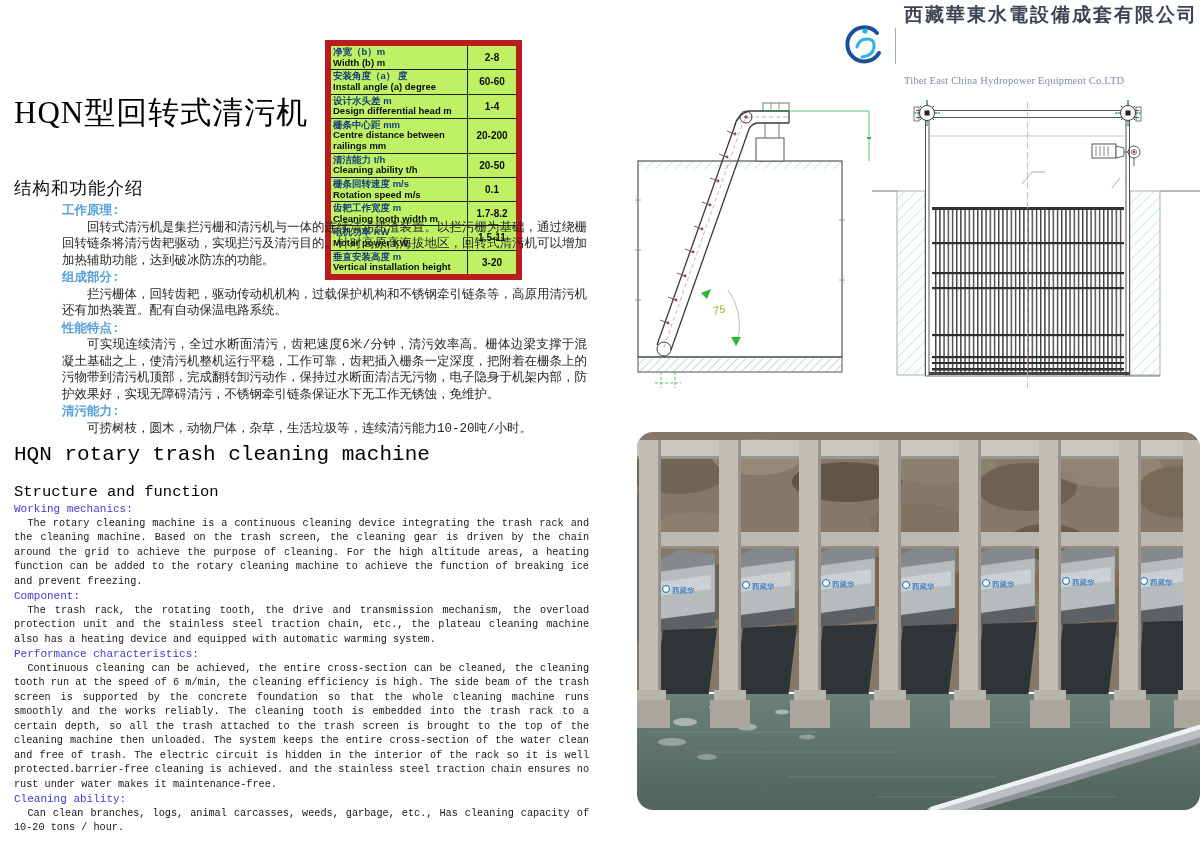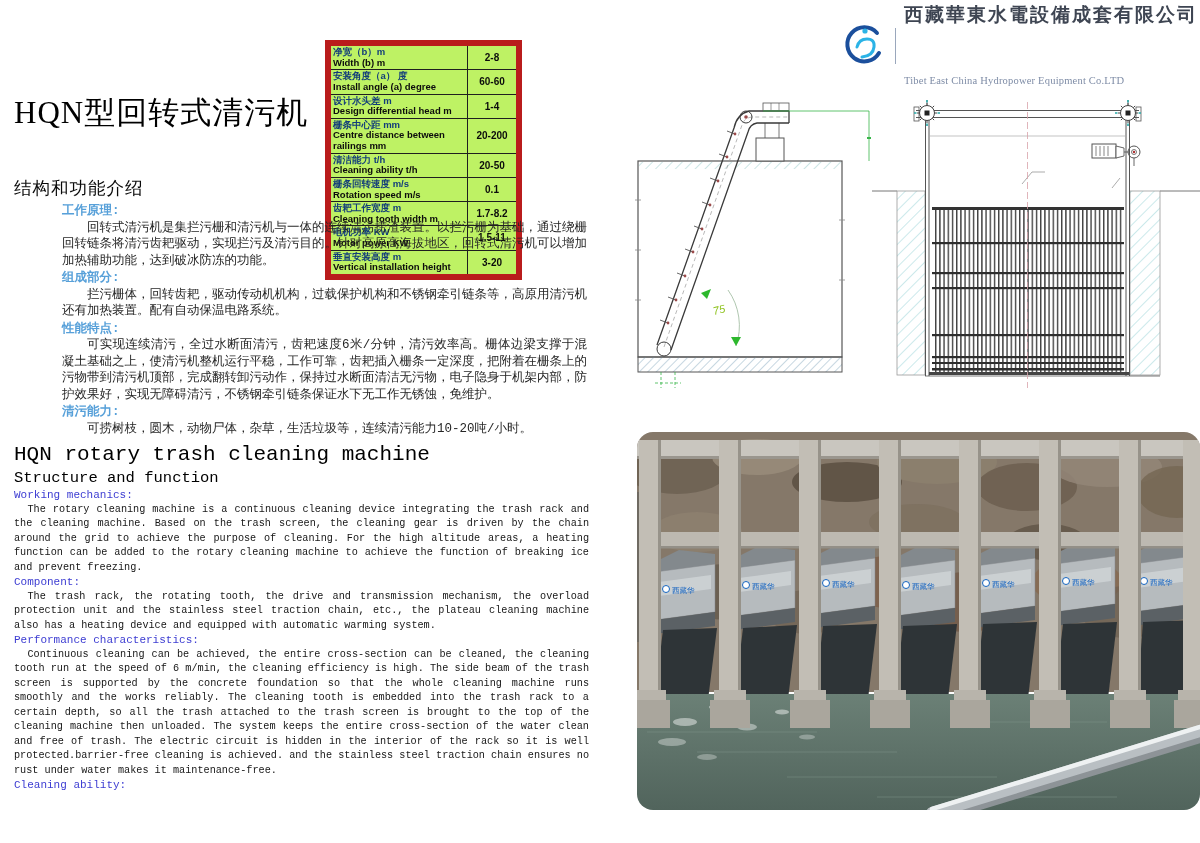--- a/index.html
+++ b/index.html
@@ -33,21 +33,21 @@
             font-size:17.5px;color:#0a0a0a;letter-spacing:1px;}
   .cn-block{position:absolute;left:14px;top:203px;width:525px;
             font-family:Liberation Mono, monospace;font-size:12.5px;color:#262626;margin-left:48px;}
   .cn-head{color:#57a0d9;font-weight:700;line-height:16.5px;}
   .cn-body{margin:0 0 1px 0;text-indent:2em;line-height:16.5px;text-align:justify;}
 
   
   .en-block{position:absolute;left:14px;top:443px;width:575px;
             font-family:"Liberation Mono","DejaVu Sans Mono",monospace;color:#161616;}
   .title-en{font-size:21px;color:#000;line-height:24px;letter-spacing:0;}
-  .subtitle-en{font-size:15.5px;color:#000;line-height:20px;margin-top:1px;}
+  .subtitle-en{font-size:15.5px;color:#000;line-height:20px;margin-top:15px;}
   .en-head{color:#3c3cd2;font-size:11px;line-height:14.5px;}
   .en-body{margin:0;font-size:10.2px;line-height:14.5px;text-indent:2.2ch;text-align:justify;}
 
   
   .drawing-side{position:absolute;left:615px;top:90px;}
   .drawing-front{position:absolute;left:872px;top:88px;}
   .photo{position:absolute;left:637px;top:432px;width:563px;height:378px;border-radius:16px;
          overflow:hidden;}
   svg{display:block;}
 </style>
@@ -152,20 +152,21 @@
   <div class="en-block">
     <div class="title-en">HQN rotary trash cleaning machine</div>
     <div class="subtitle-en">Structure and function</div>
     <div class="en-head">Working mechanics:</div>
     <p class="en-body">The rotary cleaning machine is a continuous cleaning device integrating the trash rack and the cleaning machine. Based on the trash screen, the cleaning gear is driven by the chain around the grid to achieve the purpose of cleaning. For the high altitude areas, a heating function can be added to the rotary cleaning machine to achieve the function of breaking ice and prevent freezing.</p>
     <div class="en-head">Component:</div>
     <p class="en-body">The trash rack, the rotating tooth, the drive and transmission mechanism, the overload protection unit and the stainless steel traction chain, etc., the plateau cleaning machine also has a heating device and equipped with automatic warming system.</p>
     <div class="en-head">Performance characteristics:</div>
     <p class="en-body">Continuous cleaning can be achieved, the entire cross-section can be cleaned, the cleaning tooth run at the speed of 6 m/min, the cleaning efficiency is high. The side beam of the trash screen is supported by the concrete foundation so that the whole cleaning machine runs smoothly and the works reliably. The cleaning tooth is embedded into the trash rack to a certain depth, so all the trash attached to the trash screen is brought to the top of the cleaning machine then unloaded. The system keeps the entire cross-section of the water clean and free of trash. The electric circuit is hidden in the interior of the rack so it is well protected.barrier-free cleaning is achieved. and the stainless steel traction chain ensures no rust under water makes it maintenance-free.</p>
     <div class="en-head">Cleaning ability:</div>
+    <p class="en-body">Can clean branches, logs, animal carcasses, weeds, garbage, etc., Has cleaning capacity of 10-20 tons / hour.</p>
   </div>
 
   <div class="drawing-side">
     <svg width="292" height="302" viewBox="0 0 292 302">
       <defs>
         <pattern id="hatchTeal" width="7" height="7" patternUnits="userSpaceOnUse" patternTransform="rotate(45)">
           <line x1="0" y1="0" x2="0" y2="7" stroke="#7fc0c0" stroke-width="1"></line>
         </pattern>
         <pattern id="hatchBlue" width="6" height="6" patternUnits="userSpaceOnUse" patternTransform="rotate(45)">
           <line x1="0" y1="0" x2="0" y2="6" stroke="#8fb0c4" stroke-width="1"></line>

